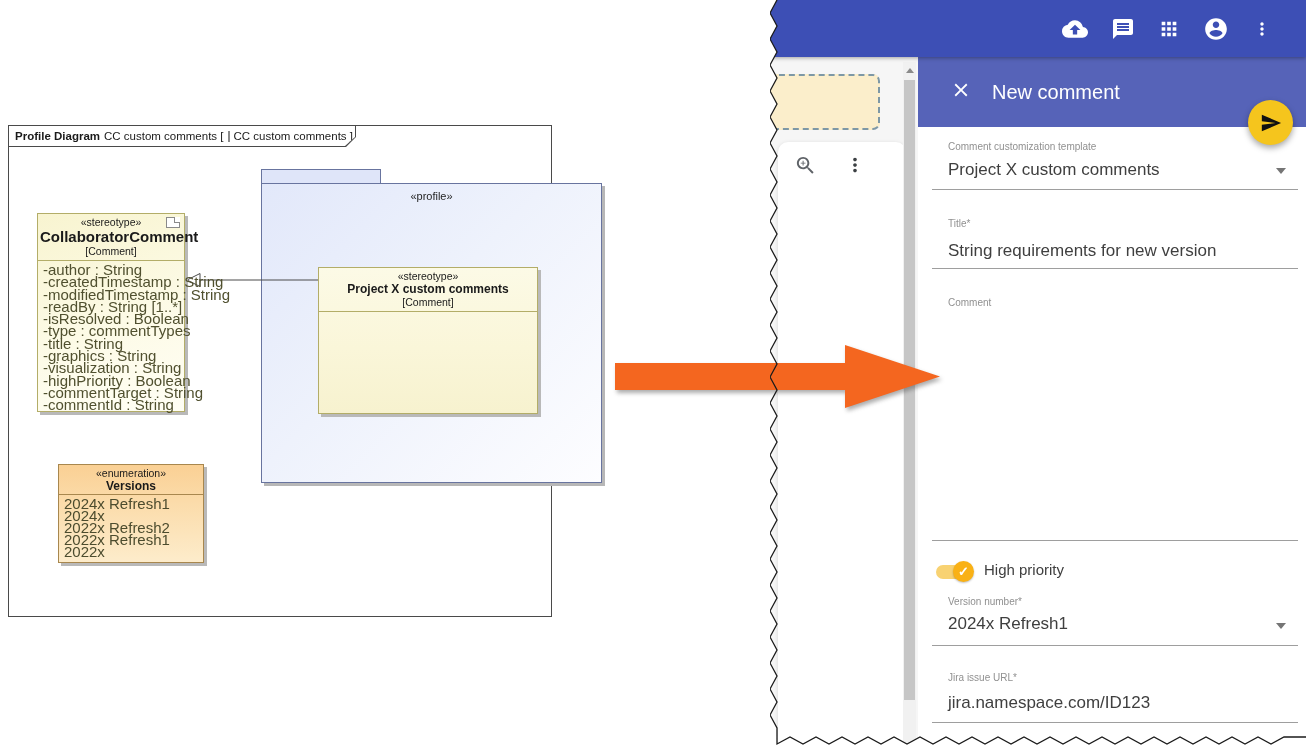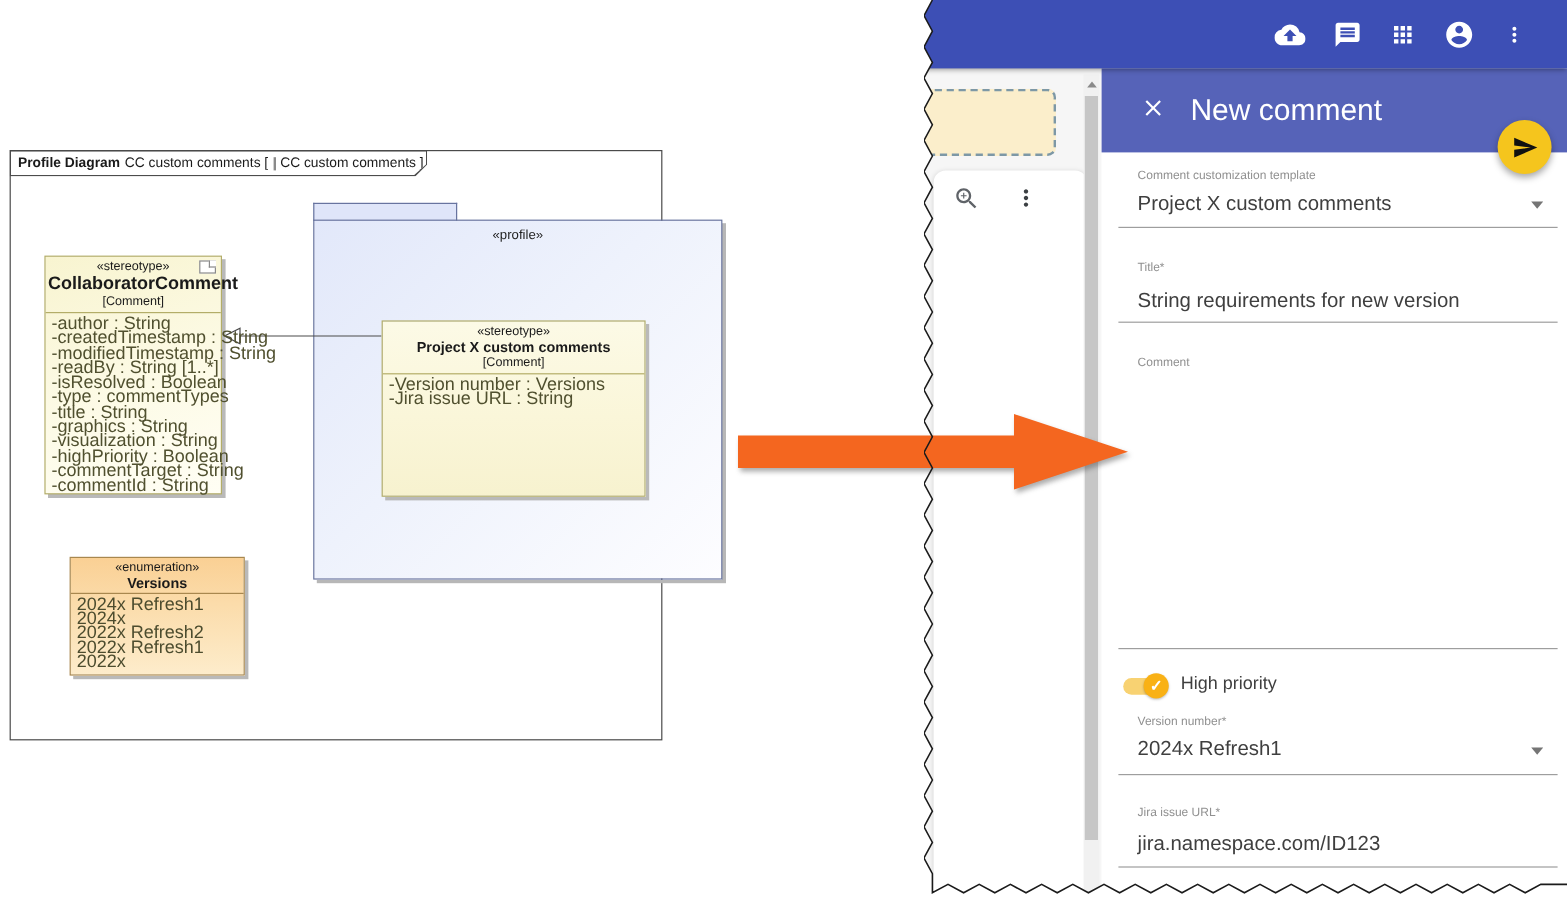--- a/index.html
+++ b/index.html
@@ -81,21 +81,21 @@
   #canvas-kebab { position:absolute; left:66px; top:12px; }
 
   #v-scrollbar { position:absolute; left:133px; top:5px; width:13px; bottom:0; background:#f1f1f1; }
   #sb-up { width:0; height:0; border-left:4px solid transparent; border-right:4px solid transparent;
            border-bottom:5px solid #8a8a8a; margin:6px auto 0; }
   #sb-thumb { position:absolute; left:1px; top:18px; width:11px; height:620px; background:#c6c6c6; }
 
   #form-col { position:absolute; left:148px; top:57px; right:0; bottom:0; background:#ffffff; }
   #subheader { position:absolute; left:0; top:0; width:100%; height:70px; background:#5663B8;
                display:flex; align-items:center; padding-left:32px; }
-  #subheader-title { color:#ffffff; font-size:25px; margin-left:20px; }
+  #subheader-title { color:#ffffff; font-size:20px; margin-left:20px; }
   #fab { position:absolute; left:330px; top:43px; width:45px; height:45px; border-radius:50%;
          background:#F5C51D; display:flex; align-items:center; justify-content:center;
          box-shadow:0 3px 6px rgba(0,0,0,.35); z-index:8; }
 
   .f-label { position:absolute; left:30px; font-size:10px; color:#909090; white-space:nowrap; }
   .f-value { position:absolute; left:30px; font-size:17px; color:#3f3f3f; white-space:nowrap; }
   .f-line  { position:absolute; left:14px; width:366px; height:1px; background:#9e9e9e; }
   .f-caret { position:absolute; left:358px; width:0; height:0;
              border-left:5px solid transparent; border-right:5px solid transparent;
              border-top:6px solid #757575; }
@@ -155,24 +155,20 @@
         <div>-commentId : String</div>
       </div>
   </div>
 
   <div class="classbox" id="projectx-box">
     <div class="cb-head">
       <div class="cb-stereo">«stereotype»</div>
       <div class="cb-name">Project X custom comments</div>
       <div class="cb-meta">[Comment]</div>
     </div>
-    <div class="cb-attrs">
-        <div>-Version number : Versions</div>
-        <div>-Jira issue URL : String</div>
-      </div>
   </div>
 
   <div class="classbox" id="versions-box">
     <div class="cb-head">
       <div class="cb-stereo">«enumeration»</div>
       <div class="cb-name">Versions</div>
     </div>
     <div class="cb-attrs">
         <div>2024x Refresh1</div>
         <div>2024x</div>

